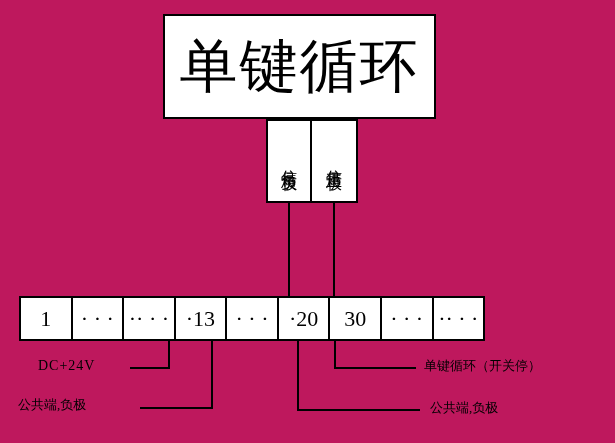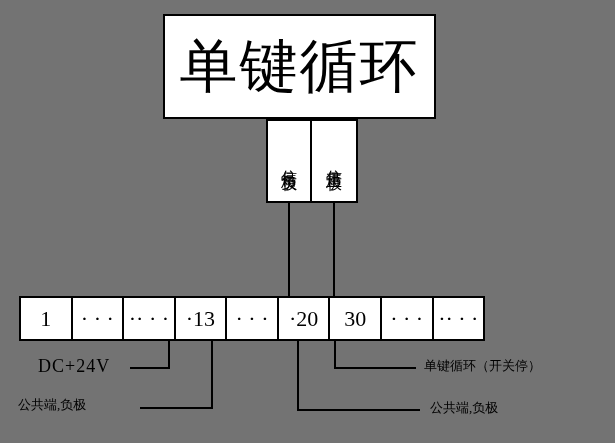--- a/index.html
+++ b/index.html
@@ -5,21 +5,21 @@
   html, body { margin: 0; padding: 0; }
   body {
     background: #ffffff;
     font-family: "Liberation Serif", serif;
     color: #000000;
   }
   #canvas {
     position: relative;
     width: 615px;
     height: 443px;
-    background: #737373;
+    background: #be185d;
     overflow: hidden;
     text-align: right;
   }
   .box {
     position: absolute;
     border: 2px solid #000000;
     box-sizing: border-box;
     background: #ffffff;
     display: flex;
     align-items: center;
@@ -72,21 +72,21 @@
     overflow: hidden;
   }
   .terminal-cell:last-child { border-right: none; }
 
   .annot {
     position: absolute;
     font-size: 13px;
     line-height: 20px;
     white-space: nowrap;
   }
-  #label-dc24v { left: 38px; top: 356px; font-size: 18px; letter-spacing: 1px; }
+  #label-dc24v { left: 38px; top: 356px; font-size: 14px; letter-spacing: 1px; }
   #label-common-left { left: 18px; top: 395px; }
   #label-single-key { left: 424px; top: 356px; }
   #label-common-right { left: 430px; top: 398px; }
 </style>
 </head>
 <body>
 
 <div id="canvas">
 
   <div id="title-box" class="box">

